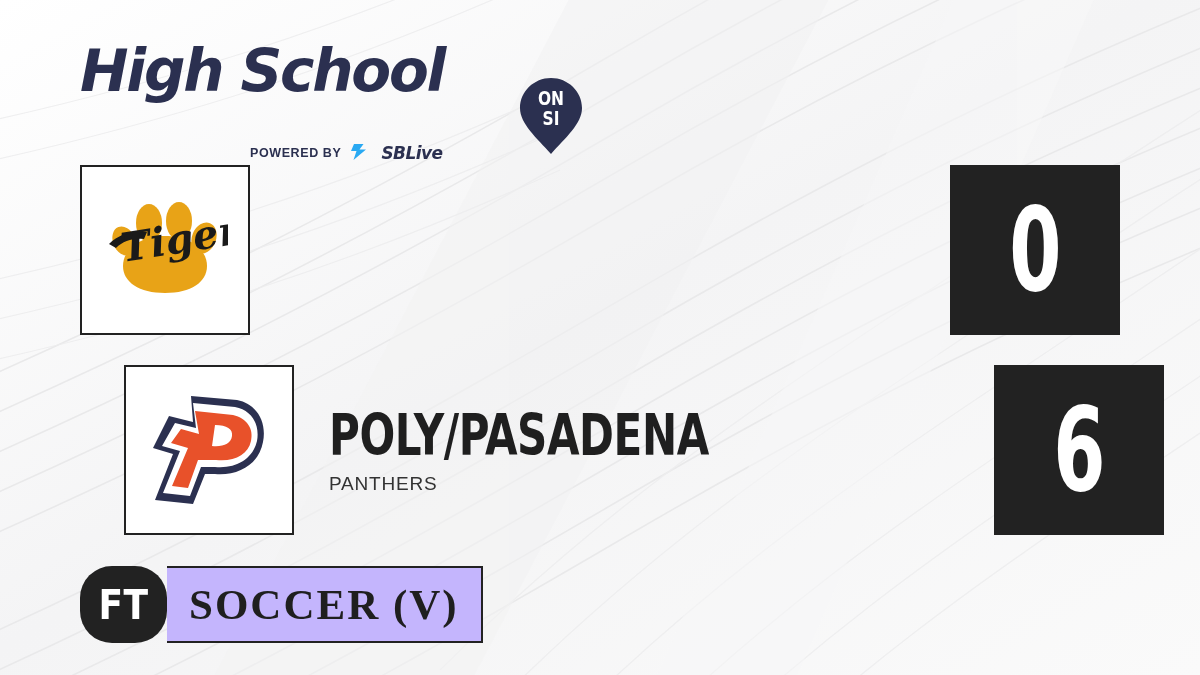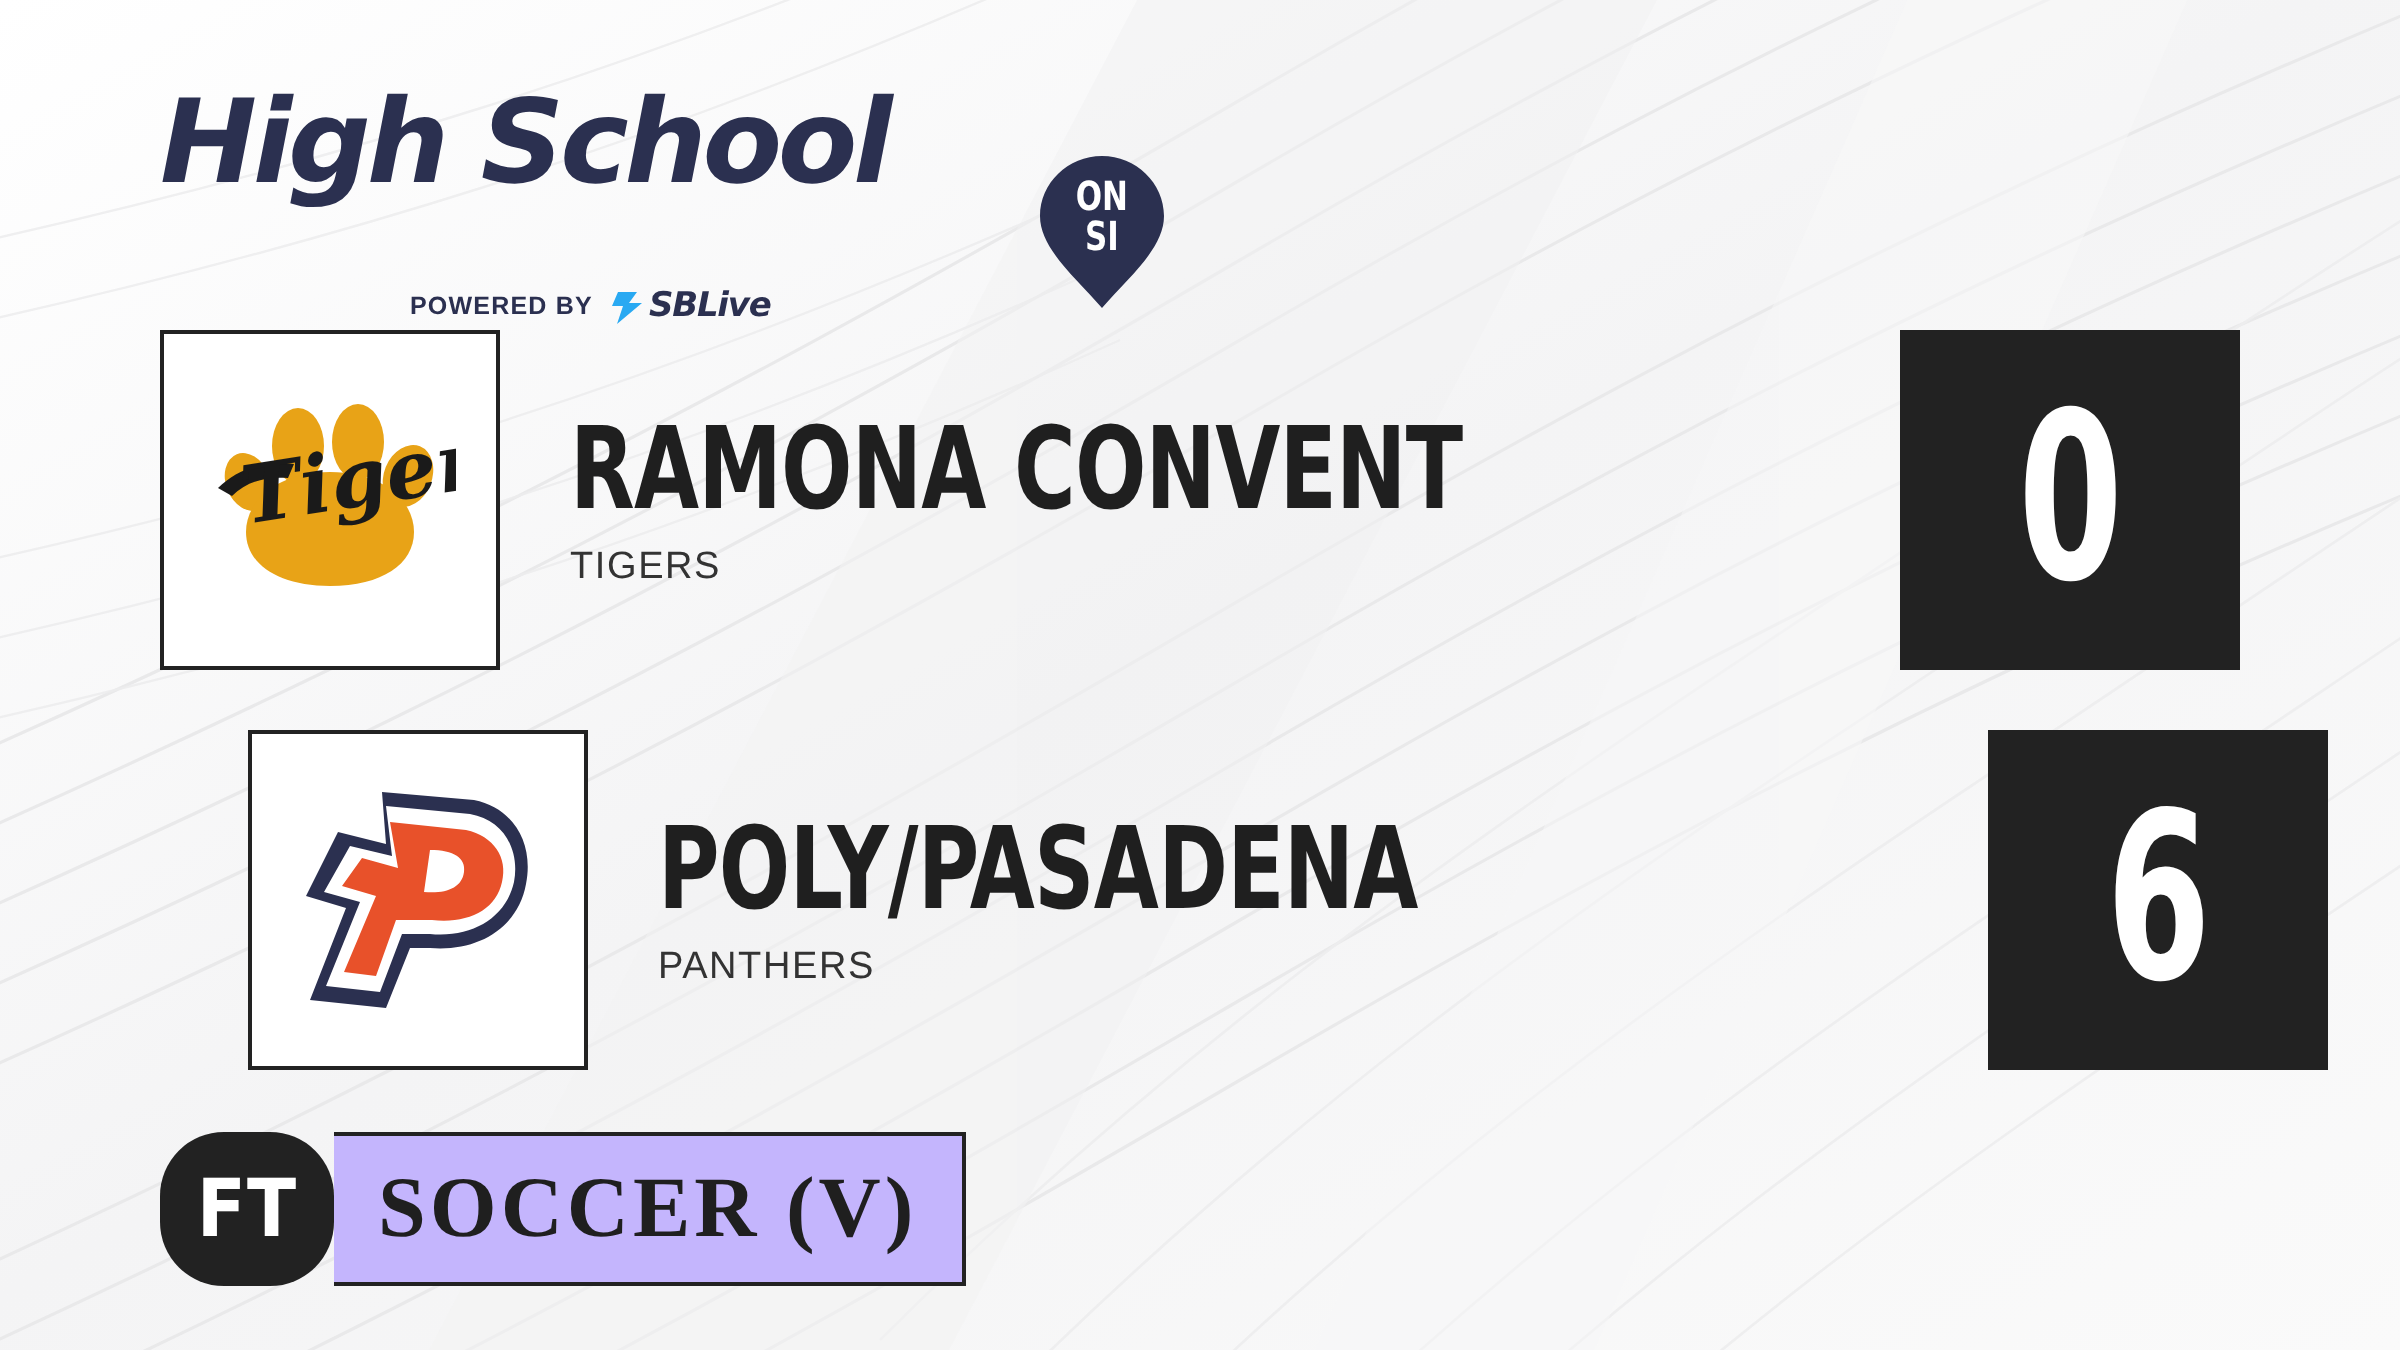--- a/index.html
+++ b/index.html
@@ -75,26 +75,27 @@
   }
 
   #powered-by-label {
     font-family: "Liberation Sans", sans-serif;
     font-weight: bold;
     font-size: 12.5px;
     letter-spacing: 0.6px;
     color: #2b3050;
     line-height: 20px;
     white-space: nowrap;
+    margin-left: 45px;
   }
 
   #sblive-mark {
     display: flex;
-    align-items: flex-end;
-    gap: 2px;
+    align-items: flex-start;
+    gap: 14px;
     height: 20px;
   }
   #sblive-bolt svg { display: block; width: 17px; height: 18px; }
   #sblive-text {
     font-family: "DejaVu Sans", sans-serif;
     font-weight: bold;
     font-style: italic;
     font-size: 17px;
     letter-spacing: -0.6px;
     color: #2b3050;
@@ -326,24 +327,20 @@
                    C 20 56, 36 42, 62 42 Z" fill="#e8a317"></path>
 
           <g fill="#1a1a1a">
             <path d="M6 50 C 16 40, 30 36, 44 38 L 41 45 C 30 44, 20 47, 13 54 Z"></path>
             <text x="20" y="68" font-family="DejaVu Serif, serif" font-size="40" font-style="italic" font-weight="bold" fill="#1a1a1a" transform="rotate(-9 20 68)">Tigers</text>
           </g>
         </svg>
       </span>
     </div>
 
-    <div class="team-text">
-      <div class="team-name">RAMONA CONVENT</div>
-      <div class="team-mascot">TIGERS</div>
-    </div>
 
     <div class="team-score-box">
       <span class="team-score">0</span>
     </div>
   </div>
 
   <div class="team-row" id="team-row-1">
 
     <div class="team-logo-card">
       <span>

